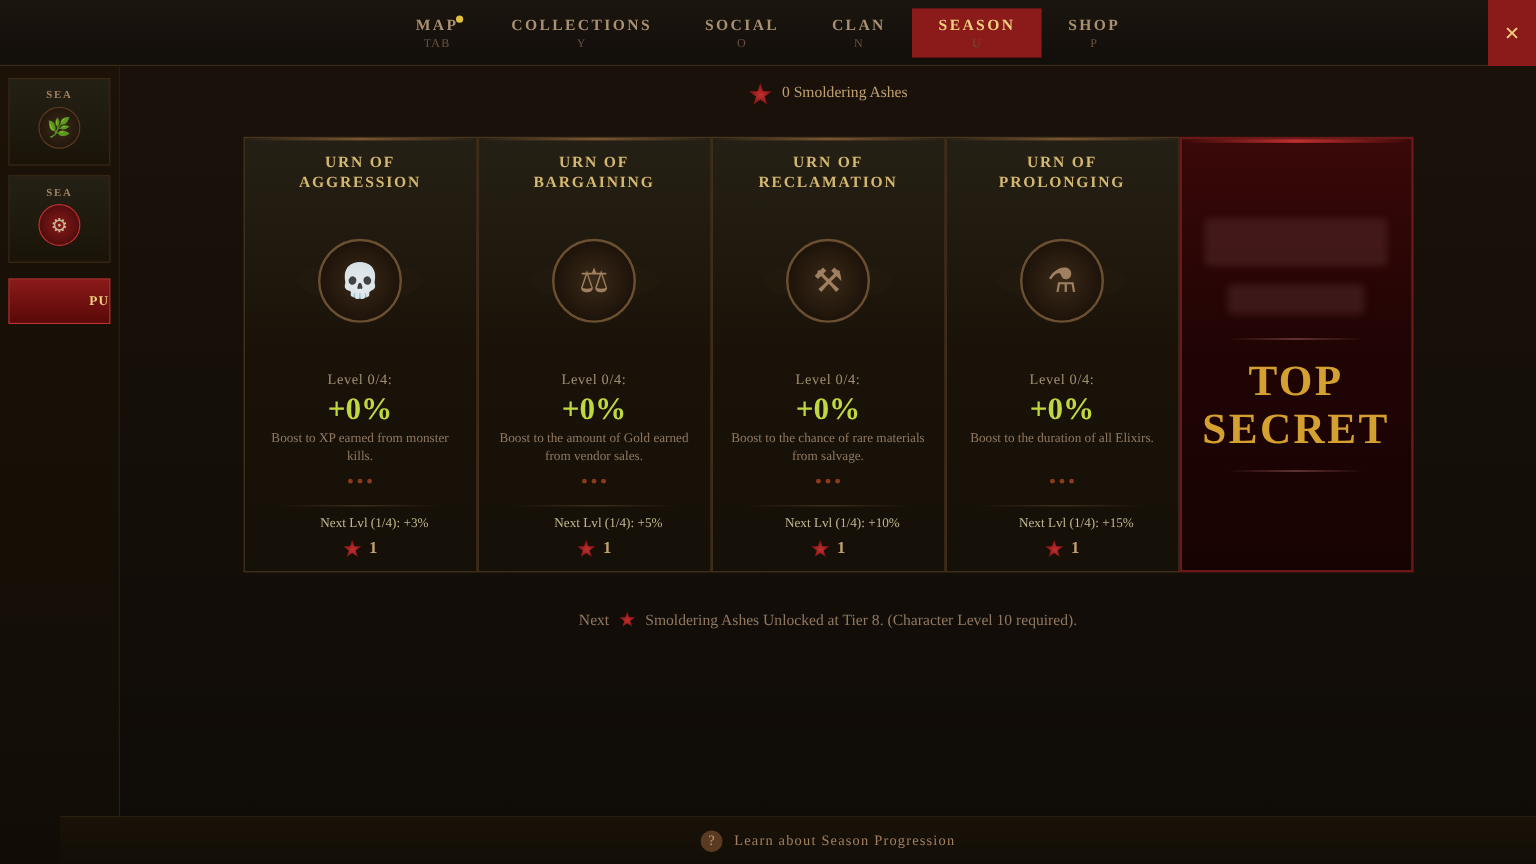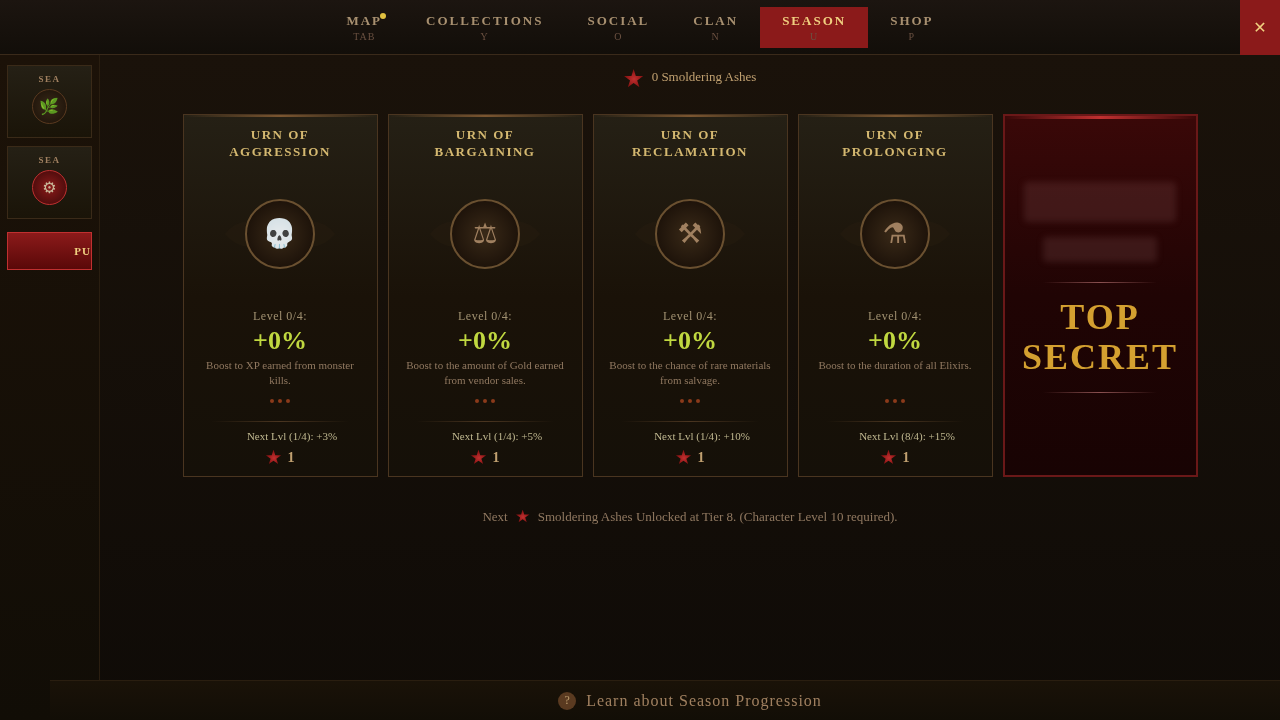--- a/index.html
+++ b/index.html
@@ -228,21 +228,21 @@
     }
 
     .ashes-text {
       font-size: 13px;
       color: #c0a070;
     }
 
     
     .cards-container {
       display: flex;
-      gap: 10px;
+      gap: 0;
       padding: 12px 30px;
       margin-top: 5px;
     }
 
     
     .urn-card {
       width: 195px;
       min-height: 360px;
       background: linear-gradient(180deg, #252015 0%, #1a1208 50%, #151008 100%);
       border: 1px solid #4a3520;
@@ -476,21 +476,21 @@
       border-radius: 50%;
       display: flex;
       align-items: center;
       justify-content: center;
       font-size: 12px;
       color: #c0a070;
       cursor: pointer;
     }
 
     .footer-bar .help-text {
-      font-size: 16px;
+      font-size: 12px;
       color: #a08060;
       letter-spacing: 1px;
     }
 
     
     .title-line {
       position: absolute;
       top: 50%;
       transform: translateY(-50%);
       height: 1px;
@@ -678,21 +678,21 @@
         <span class="level-text">Level 0/4:</span>
         <span class="bonus-text">+0%</span>
         <span class="desc-text">Boost to the duration of all Elixirs.</span>
         <div class="dots-decoration">
           <div class="dot-dec"></div>
             <div class="dot-dec"></div>
             <div class="dot-dec"></div>
         </div>
         <div class="divider-line"></div>
         <span class="next-lvl-text">
-          <span>Next Lvl (8/4): +15%</span>
+          <span>Next Lvl (1/4): +15%</span>
         </span>
         <div class="cost-row">
           <div class="cost-ash"></div>
           <span class="cost-num">1</span>
         </div>
       </div>
 
       <div class="secret-card">
         <div class="secret-blurred"></div>
         <div class="secret-blurred" style="width:60%;height:25px;margin-bottom:5px;"></div>

